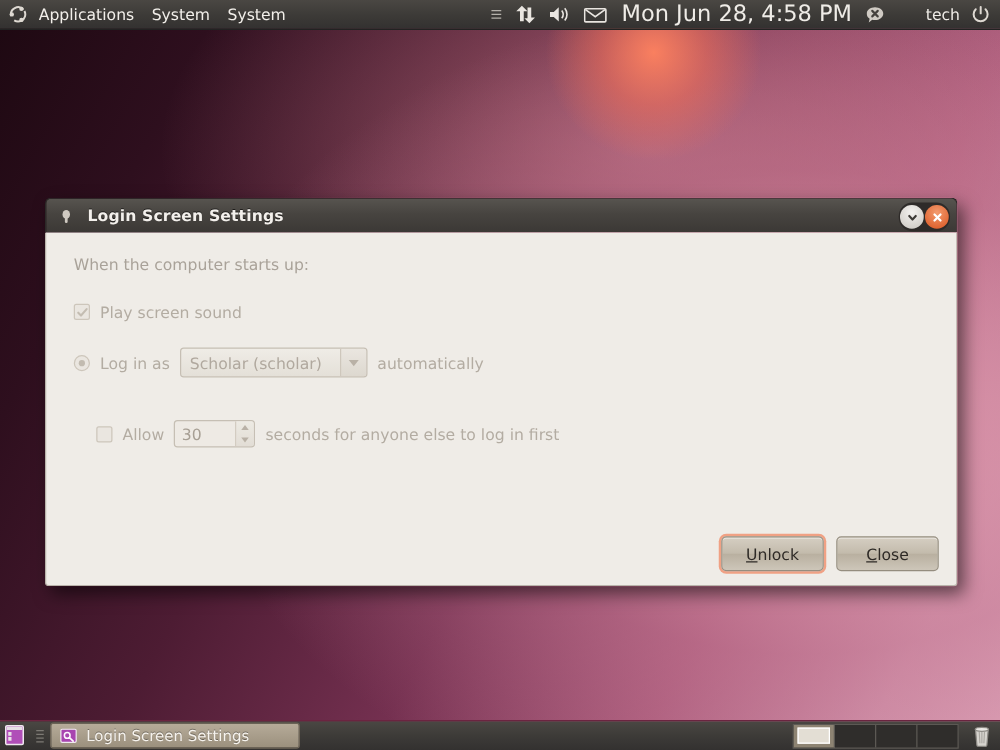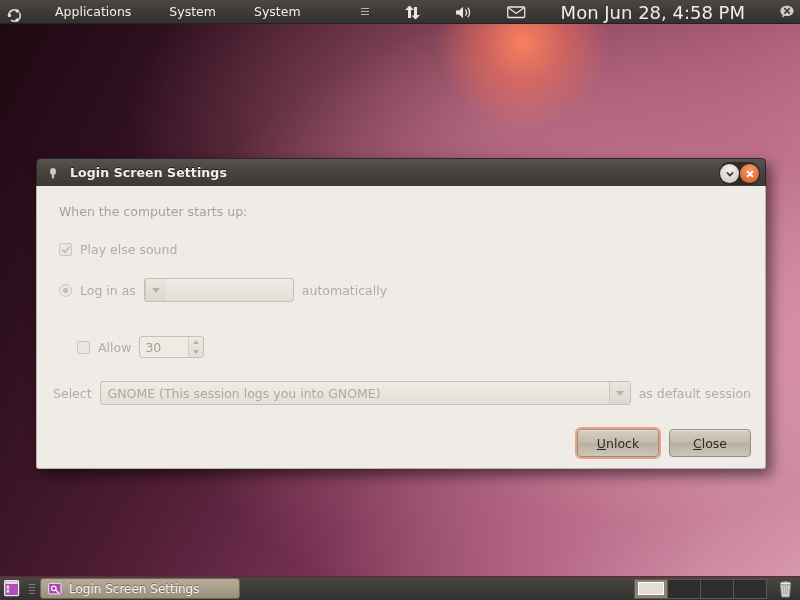--- a/index.html
+++ b/index.html
@@ -15,23 +15,22 @@
       radial-gradient(circle 120px at 523px 42px, rgba(255,130,95,.95) 0%, rgba(243,110,85,.55) 35%, rgba(200,90,95,0) 72%),
       radial-gradient(ellipse 620px 430px at 640px 330px, rgba(231,163,180,.88) 0%, rgba(196,118,145,.45) 45%, rgba(120,52,82,0) 78%),
       radial-gradient(ellipse 560px 320px at 520px 120px, rgba(222,140,150,.55) 0%, rgba(150,66,96,0) 70%),
       linear-gradient(118deg,#1d0811 0%,#2e0f1e 16%,#4d1c33 36%,#743050 55%,#ab5c7c 74%,#d193ab 90%,#dda3b8 100%);
   }
   
   #top-panel{
     position:absolute;left:0;top:0;width:800px;height:24px;
     background:linear-gradient(180deg,#4a4743 0%,#3d3b38 50%,#333130 100%);
     border-bottom:1px solid #222;
-    display:flex;align-items:flex-end;color:#e6e2dd;font-size:12.5px;
+    display:flex;align-items:center;color:#e6e2dd;font-size:12.5px;
     box-sizing:border-box;
-    gap:24px;
   }
   .panel-menu{padding:0 7px;line-height:22px;height:22px;color:#f2efea;white-space:nowrap;}
   #ubuntu-logo{margin-left:7px;margin-right:2px;display:flex;align-items:center;}
   #panel-spacer{flex:1;}
   .tray-item{display:flex;align-items:center;padding:0 5px;height:22px;color:#e9e5e0;}
   #clock{font-size:18px;color:#efece7;padding:0 6px;white-space:nowrap;}
   #username{font-size:12.5px;color:#efece7;padding-right:4px;padding-left:28px;}
   
   #dialog{
     position:absolute;left:36px;top:158px;width:730px;
@@ -224,59 +223,51 @@
   <div id="dialog-body">
 
     <div id="intro">When the computer starts up:</div>
 
     <div class="row" id="row-sound">
       <span class="chk">
         <svg width="10" height="10" viewBox="0 0 10 10">
           <path d="M1.6 5.2 L3.8 7.4 L8.3 2.3" fill="none" stroke="#c4bdb2" stroke-width="1.7" stroke-linecap="round" stroke-linejoin="round"></path>
         </svg>
       </span>
-      <span>Play else sound</span>
+      <span>Play screen sound</span>
     </div>
 
 
     <div class="row" id="row-login">
       <span class="rad">
         <span class="rad-dot"></span>
       </span>
       <span>Log in as</span>
       <span class="combo" id="combo-user">
+        <span class="combo-text">Scholar (scholar)</span>
         <span class="combo-arrow">
           <span class="tri-down"></span>
         </span>
       </span>
       <span>automatically</span>
     </div>
 
     <div class="row" id="row-allow">
       <span class="chk"></span>
       <span>Allow</span>
       <span id="spin">
         <span id="spin-val">30</span>
         <span id="spin-btns">
           <span class="tri-up-s"></span>
           <span class="tri-down-s"></span>
         </span>
       </span>
-    </div>
-
-    <div class="row" id="row-select">
-      <span>Select</span>
-      <span class="combo" id="combo-session">
-        <span class="combo-text">GNOME (This session logs you into GNOME)</span>
-        <span class="combo-arrow">
-          <span class="tri-down"></span>
-        </span>
-      </span>
-      <span>as default session</span>
-    </div>
+      <span>seconds for anyone else to log in first</span>
+    </div>
+
 
     <div id="button-row">
       <div class="btn" id="btn-unlock">
         <span class="mn">U</span>
           <span>nlock</span>
       </div>
       <div class="btn" id="btn-close-dialog">
         <span class="mn">C</span>
           <span>lose</span>
       </div>

